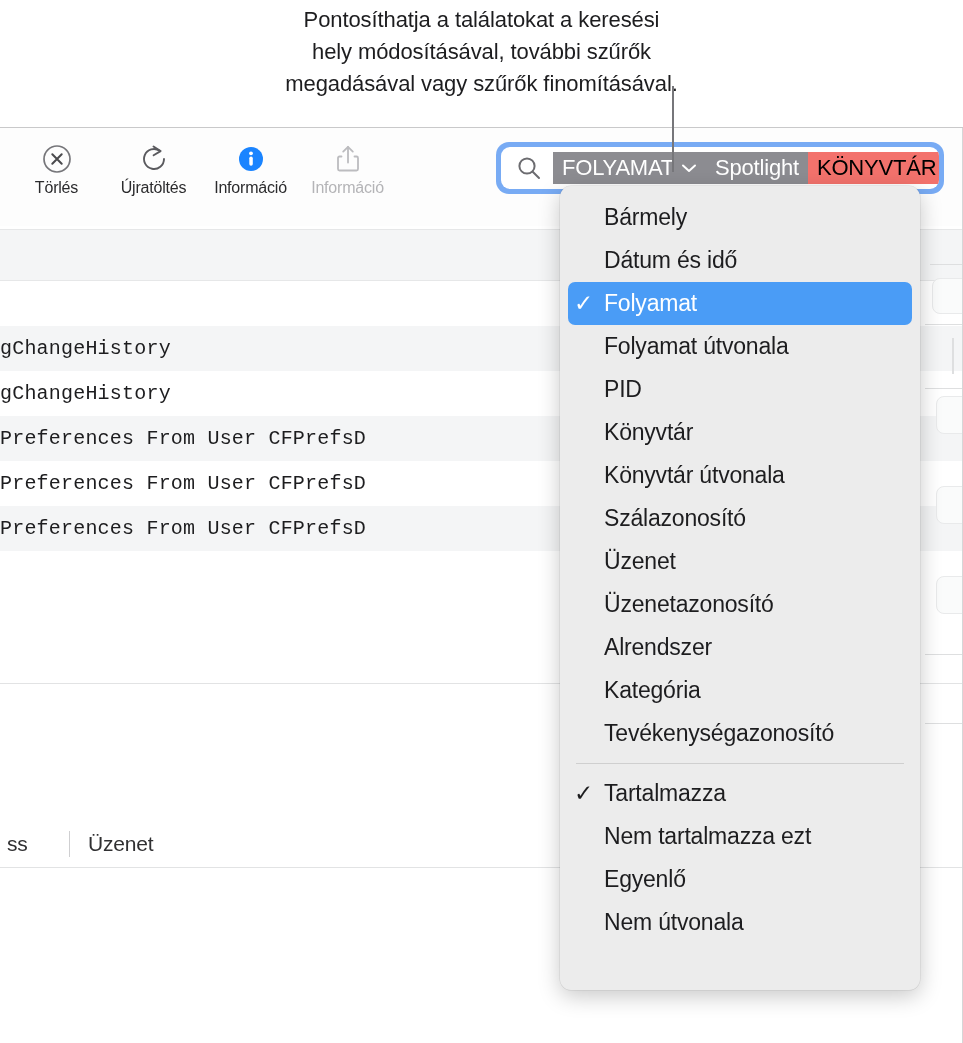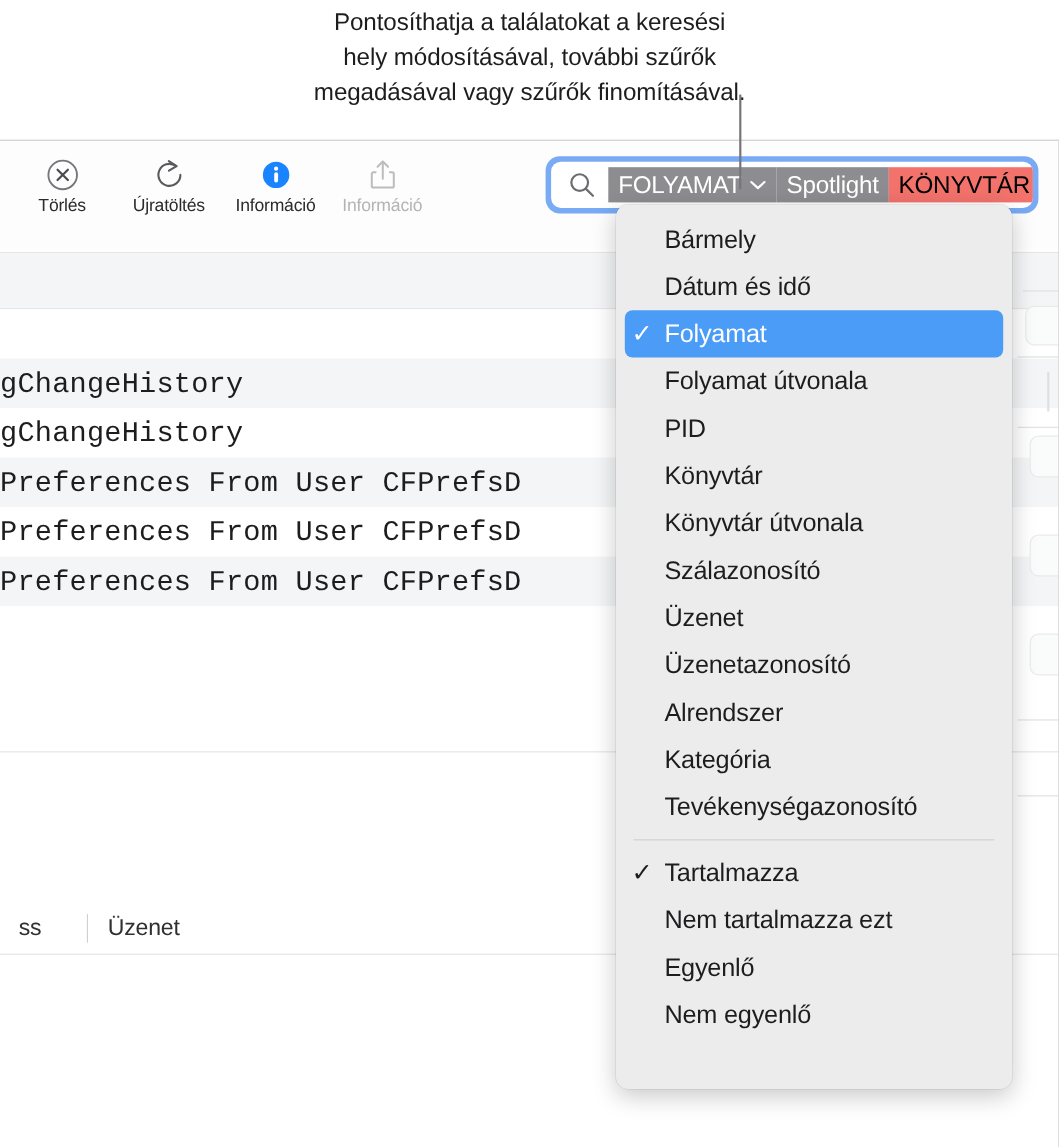--- a/index.html
+++ b/index.html
@@ -153,21 +153,21 @@
     border-bottom: 1px solid #e6e7e8;
   }
   .logrow {
     position: absolute;
     left: 0;
     width: 963px;
     height: 45px;
     display: flex;
     align-items: center;
     font-family: "Liberation Mono", monospace;
-    font-size: 26px;
+    font-size: 20px;
     color: #1d1d1f;
     letter-spacing: 0.2px;
     white-space: nowrap;
   }
   .logrow.alt { background: #f4f5f6; }
   .logrow .txt { padding-left: 0px; }
 
   #hdr-rule {
     position: absolute;
     left: 0;
@@ -181,21 +181,21 @@
     left: 0;
     top: 595px;
     width: 963px;
     height: 46px;
     display: flex;
     align-items: center;
     font-size: 21px;
     color: #303032;
     letter-spacing: -0.2px;
   }
-  #col-header .c1 { width: 62px; padding-left: 17px; }
+  #col-header .c1 { width: 62px; padding-left: 7px; }
   #col-header .divider { width: 1px; height: 26px; background: #cfcfd1; }
   #col-header .c2 { padding-left: 18px; }
   #col-header-rule {
     position: absolute;
     left: 0;
     top: 641px;
     width: 963px;
     height: 1px;
     background: #e2e3e4;
   }
@@ -460,16 +460,16 @@
   <div class="mi">
       <span class="check"></span>
       <span class="lbl">Nem tartalmazza ezt</span>
     </div>
   <div class="mi">
       <span class="check"></span>
       <span class="lbl">Egyenlő</span>
     </div>
   <div class="mi">
       <span class="check"></span>
-      <span class="lbl">Nem egyenlő</span>
+      <span class="lbl">Nem útvonala</span>
     </div>
 
 </div>
 
 </body></html>

